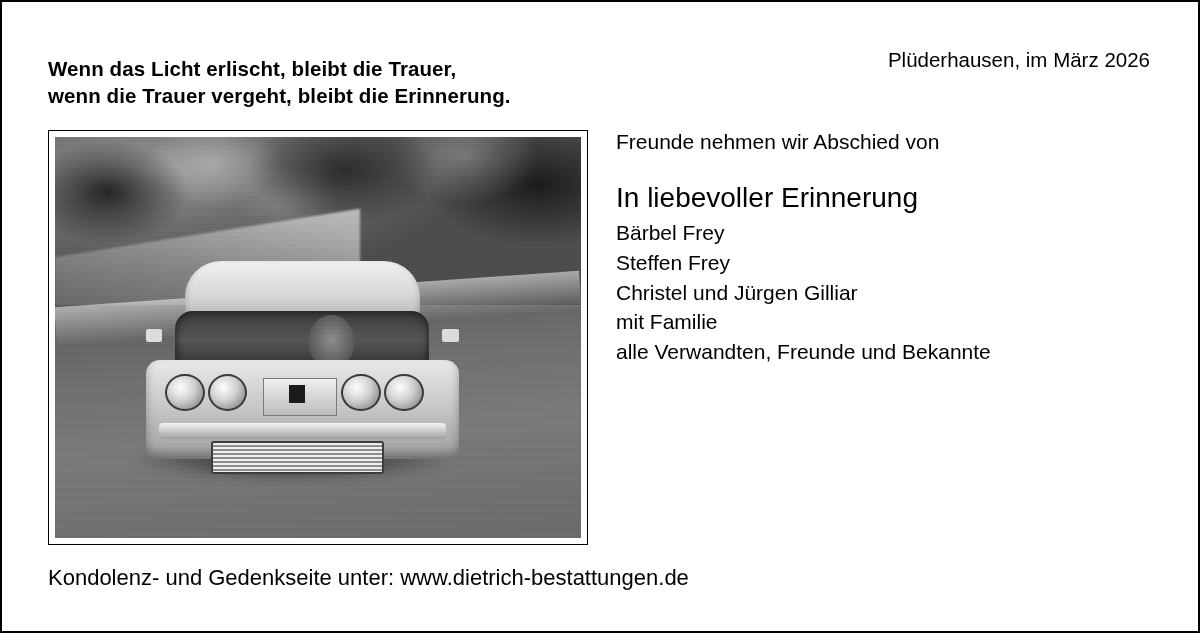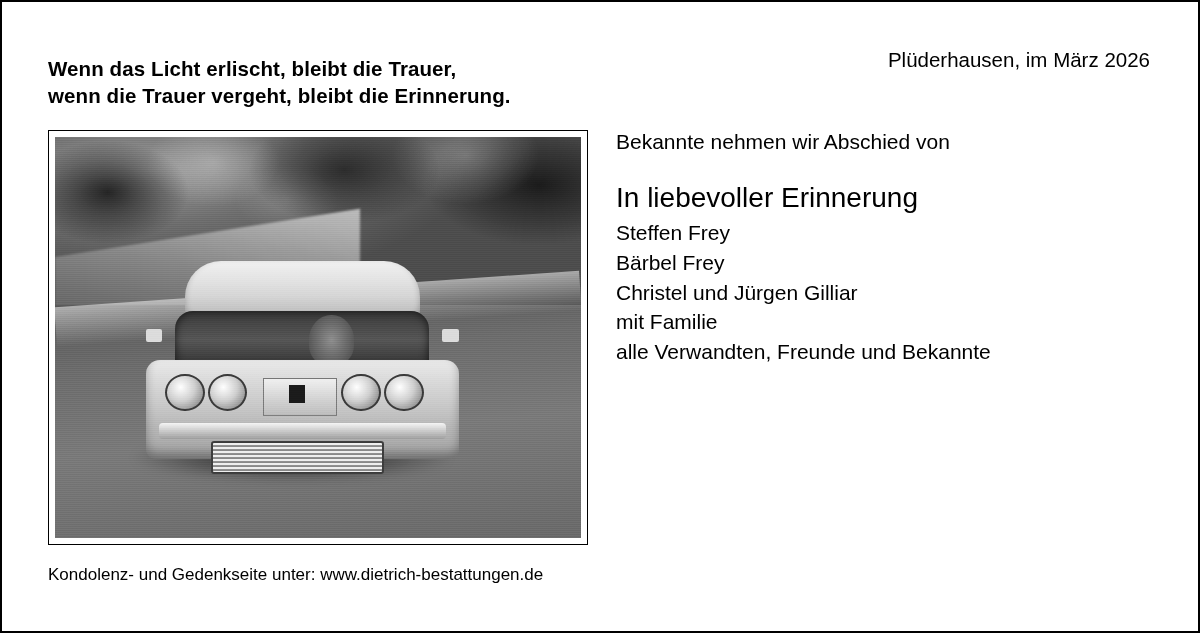--- a/index.html
+++ b/index.html
@@ -182,21 +182,21 @@
     background-image:
       repeating-linear-gradient(0deg, rgba(255,255,255,.035) 0 1px, rgba(0,0,0,.035) 1px 2px);
     mix-blend-mode: overlay;
     pointer-events: none;
   }
 
   .condolence {
     position: absolute;
     left: 46px;
     top: 563px;
-    font-size: 17px;
+    font-size: 22px;
     white-space: nowrap;
   }
 
   
   .rcol {
     position: absolute;
     left: 614px;
     top: 128px;
     width: 540px;
   }
@@ -267,29 +267,29 @@
           <div class="car-bumper"></div>
           <div class="car-cooler"></div>
         </div>
         <div class="ph-grain"></div>
       </div>
     </div>
 
     <div class="condolence">Kondolenz- und Gedenkseite unter: www.dietrich-bestattungen.de</div>
 
     <div class="rcol">
-      <p class="farewell-line">Bekannte nehmen wir Abschied von</p>
+      <p class="farewell-line">Freunde nehmen wir Abschied von</p>
 
 
 
       <p class="memory-head">In liebevoller Erinnerung</p>
 
       <div class="survivors">
+        <div>Bärbel Frey</div>
         <div>Steffen Frey</div>
-        <div>Bärbel Frey</div>
         <div>Christel und Jürgen Gilliar</div>
         <div>mit Familie</div>
         <div>alle Verwandten, Freunde und Bekannte</div>
       </div>
 
     </div>
 
   </div>
 </div>
 

